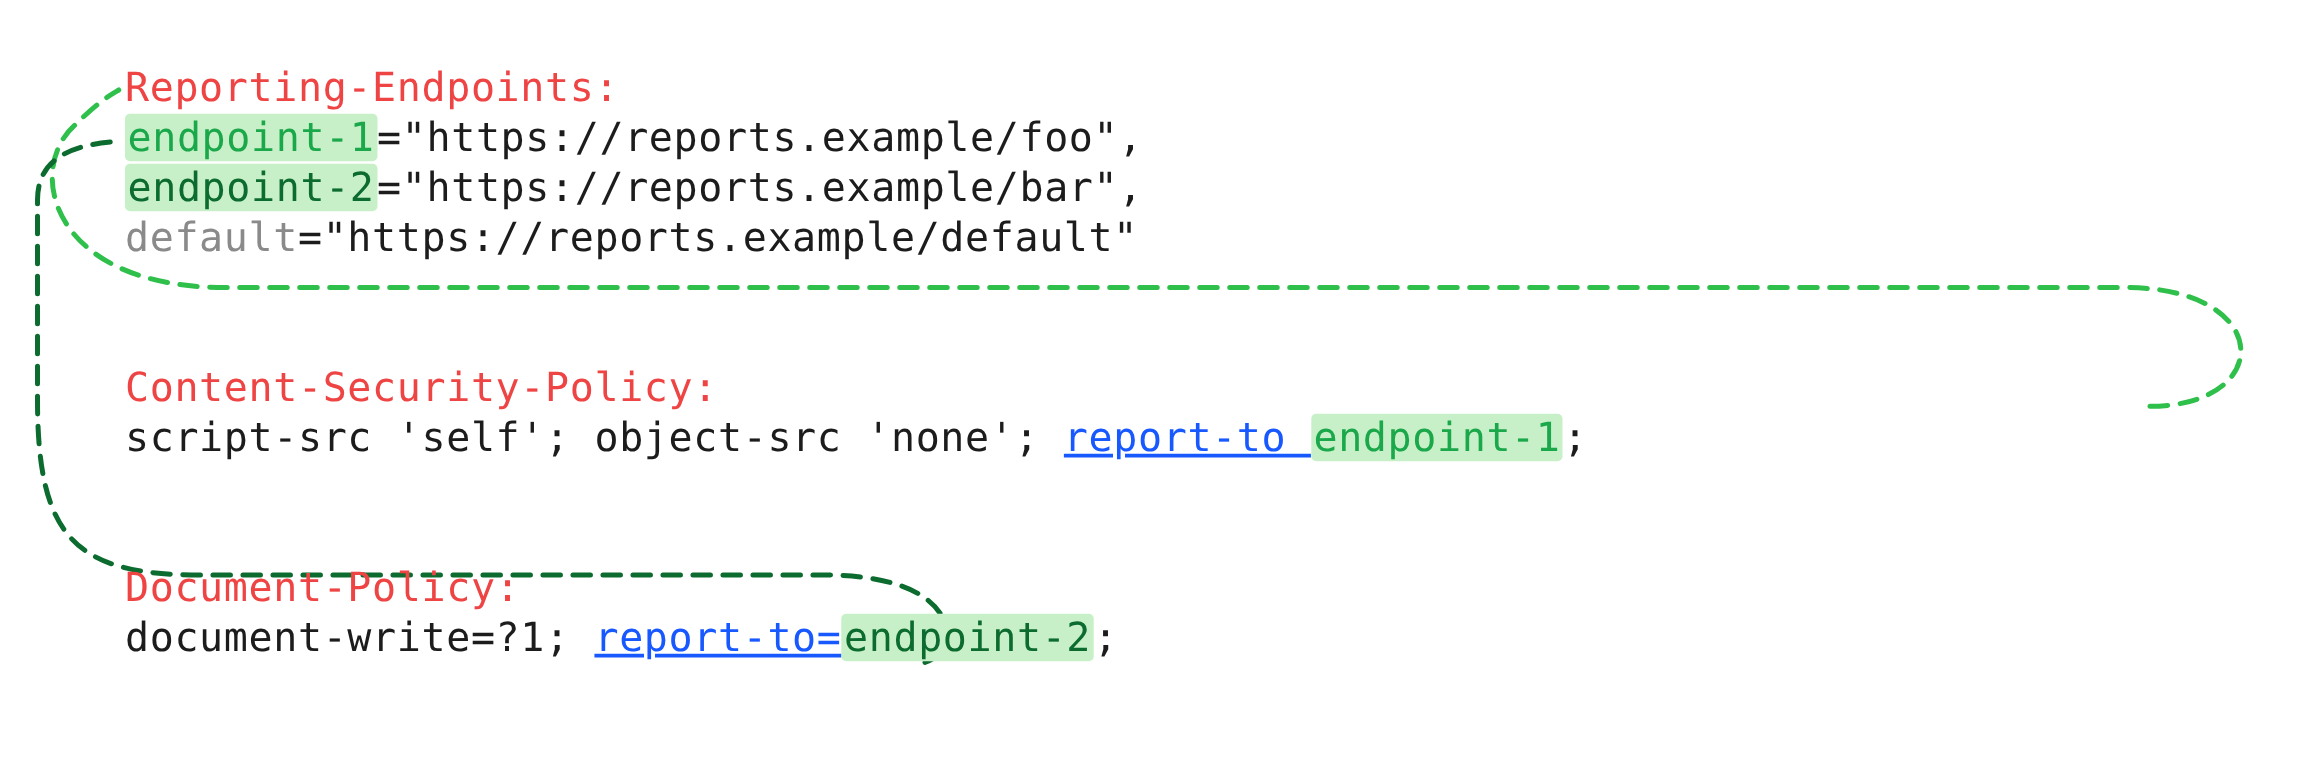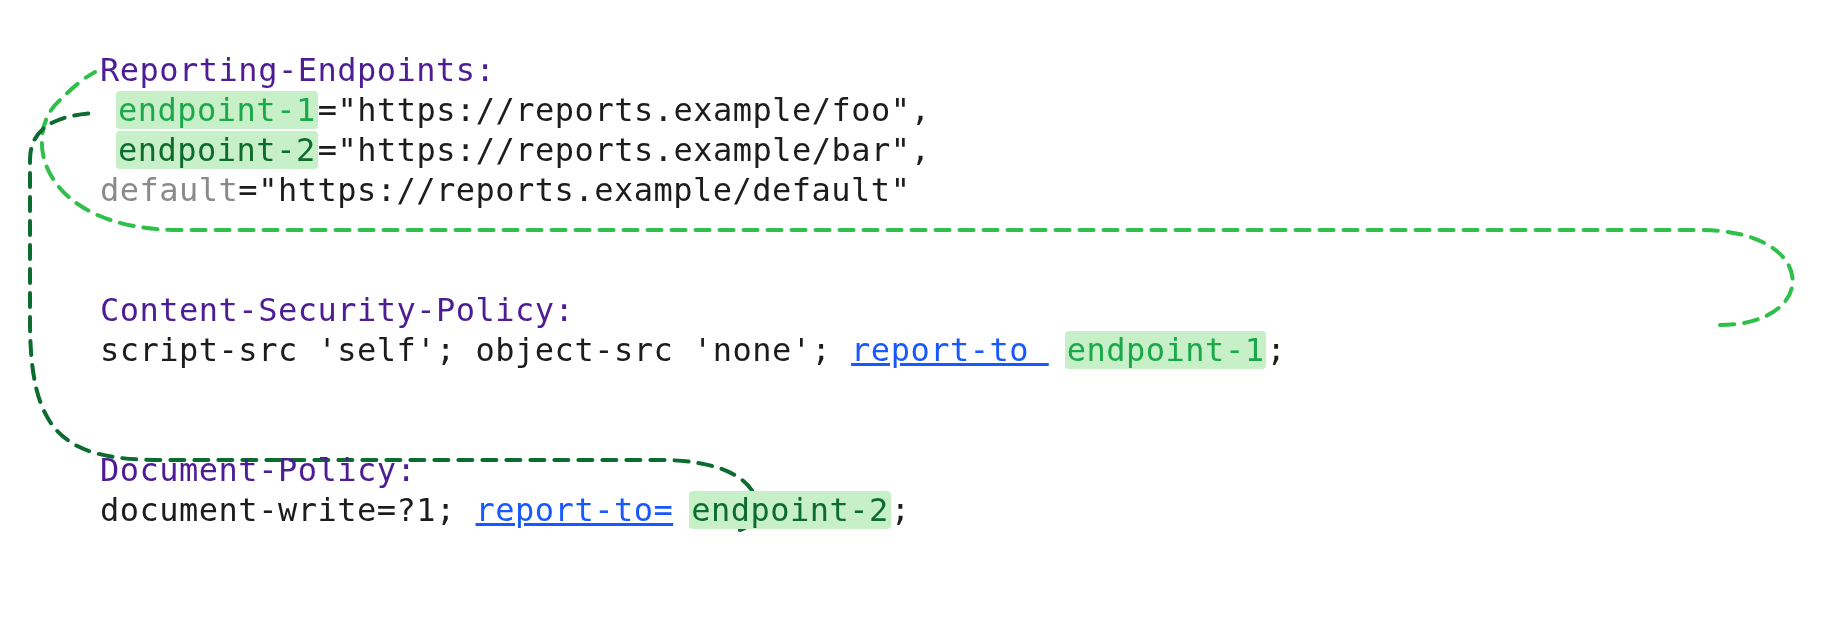--- a/index.html
+++ b/index.html
@@ -25,29 +25,28 @@
     height: 624px;
     pointer-events: none;
   }
   .code {
     position: absolute;
     left: 100px;
     top: 10px;
     white-space: pre;
     letter-spacing: 0.5px;
   }
-  .header-name { color: #4c1d95; text-align: right; }
+  .header-name { color: #ef4444; text-align: right; }
   .plain      { color: #1c1c1c; }
   .dimmed     { color: #8a8a8a; }
   .report-to  { color: #1758ff; text-decoration: underline; }
   .hl {
     background: #c8f0c8;
     border-radius: 4px;
     padding: 0 2px;
-    margin-left: 16px;
   }
   .ep1 { color: #1ba84a; }
   .ep2 { color: #0c6b2e; }
   .spacer { display: block; height: 40px; }
 </style>
 </head>
 <body>
 <div class="wrap">
 
 <svg class="arrows" viewBox="0 0 1844 624">

